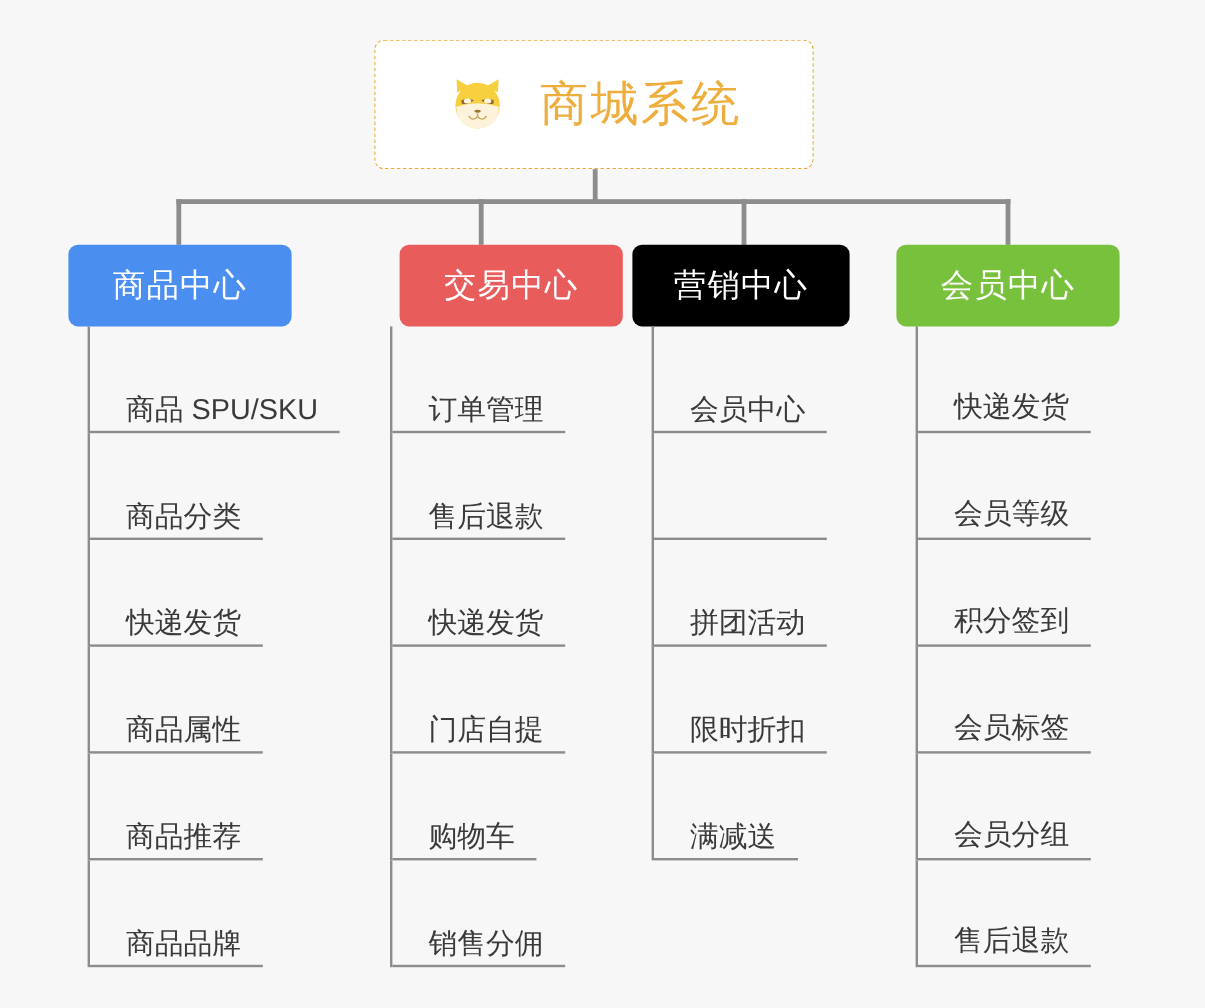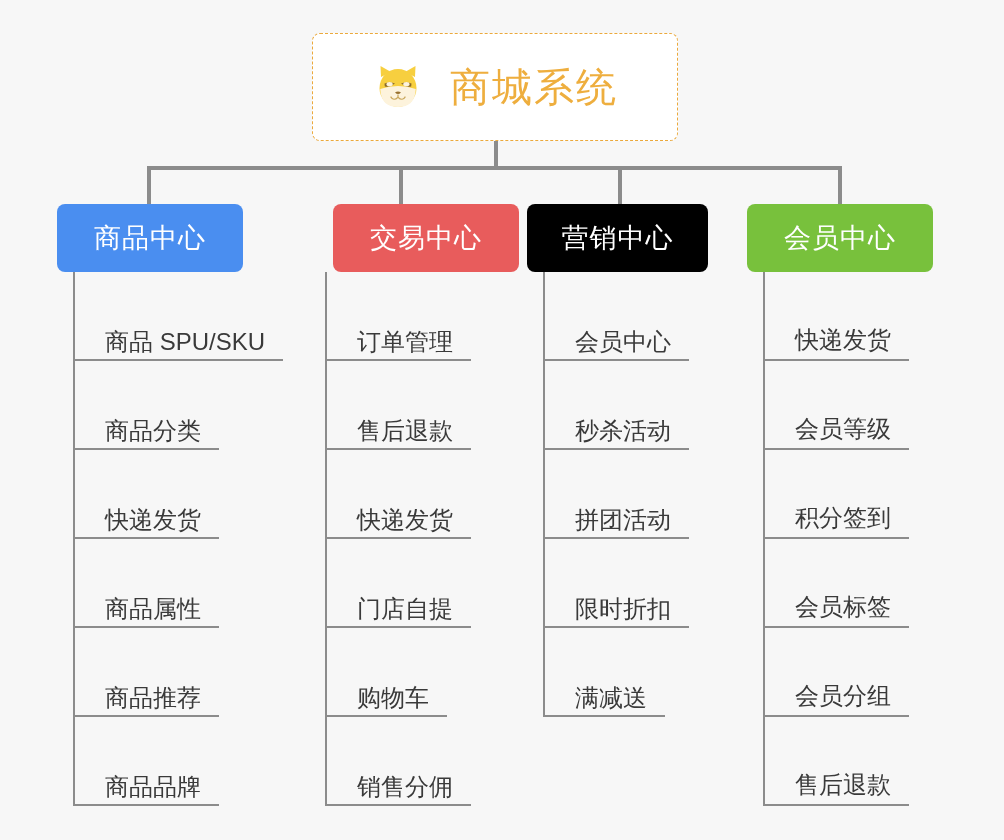--- a/index.html
+++ b/index.html
@@ -229,21 +229,20 @@
       <div class="branch" style="left: 527px; width: 186px;">
         <div class="branch-header" style="background: #000000; width: 181px;">
           <span>营销中心</span>
         </div>
         <div class="leaf-list">
           <div class="leaf-item">
             <span class="leaf-label">会员中心</span>
             <span class="leaf-underline" style="width: 144px;"></span>
           </div>
           <div class="leaf-item">
-            <span class="leaf-label">秒杀活动</span>
             <span class="leaf-underline" style="width: 144px;"></span>
           </div>
           <div class="leaf-item">
             <span class="leaf-label">拼团活动</span>
             <span class="leaf-underline" style="width: 144px;"></span>
           </div>
           <div class="leaf-item">
             <span class="leaf-label">限时折扣</span>
             <span class="leaf-underline" style="width: 144px;"></span>
           </div>

